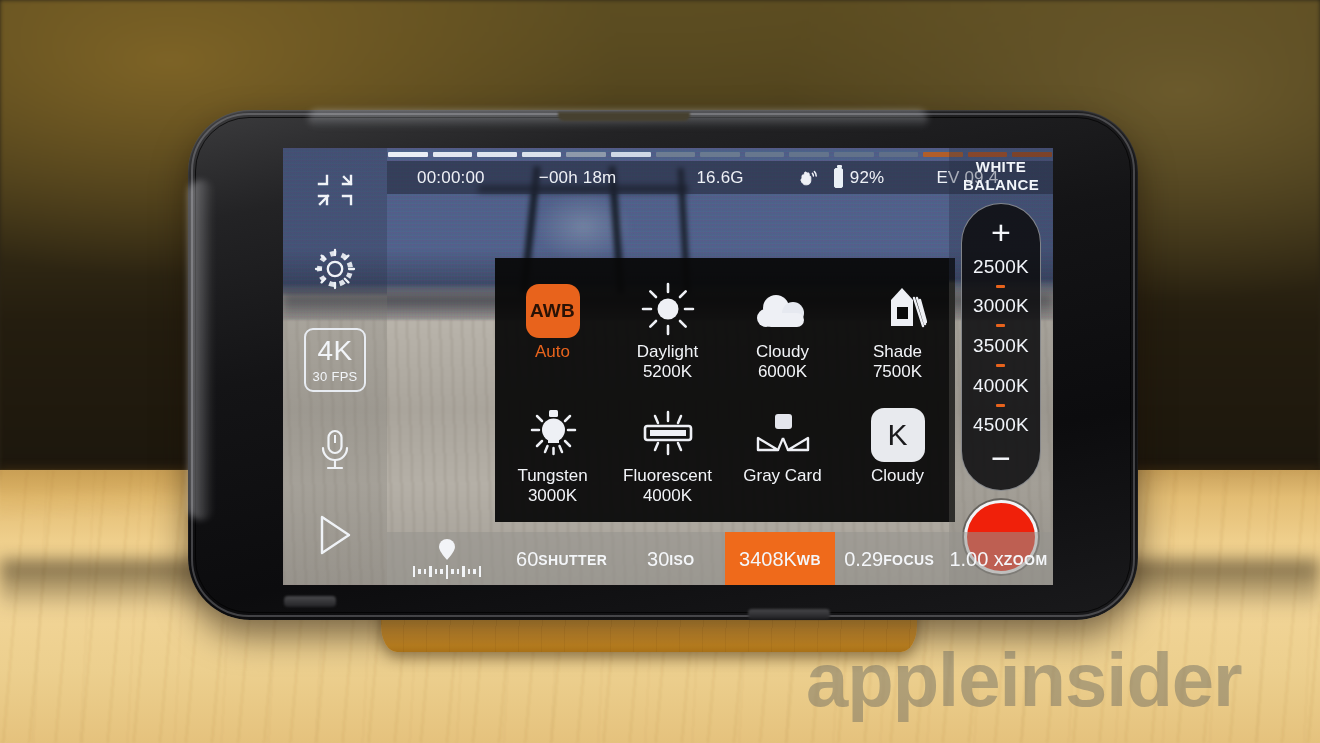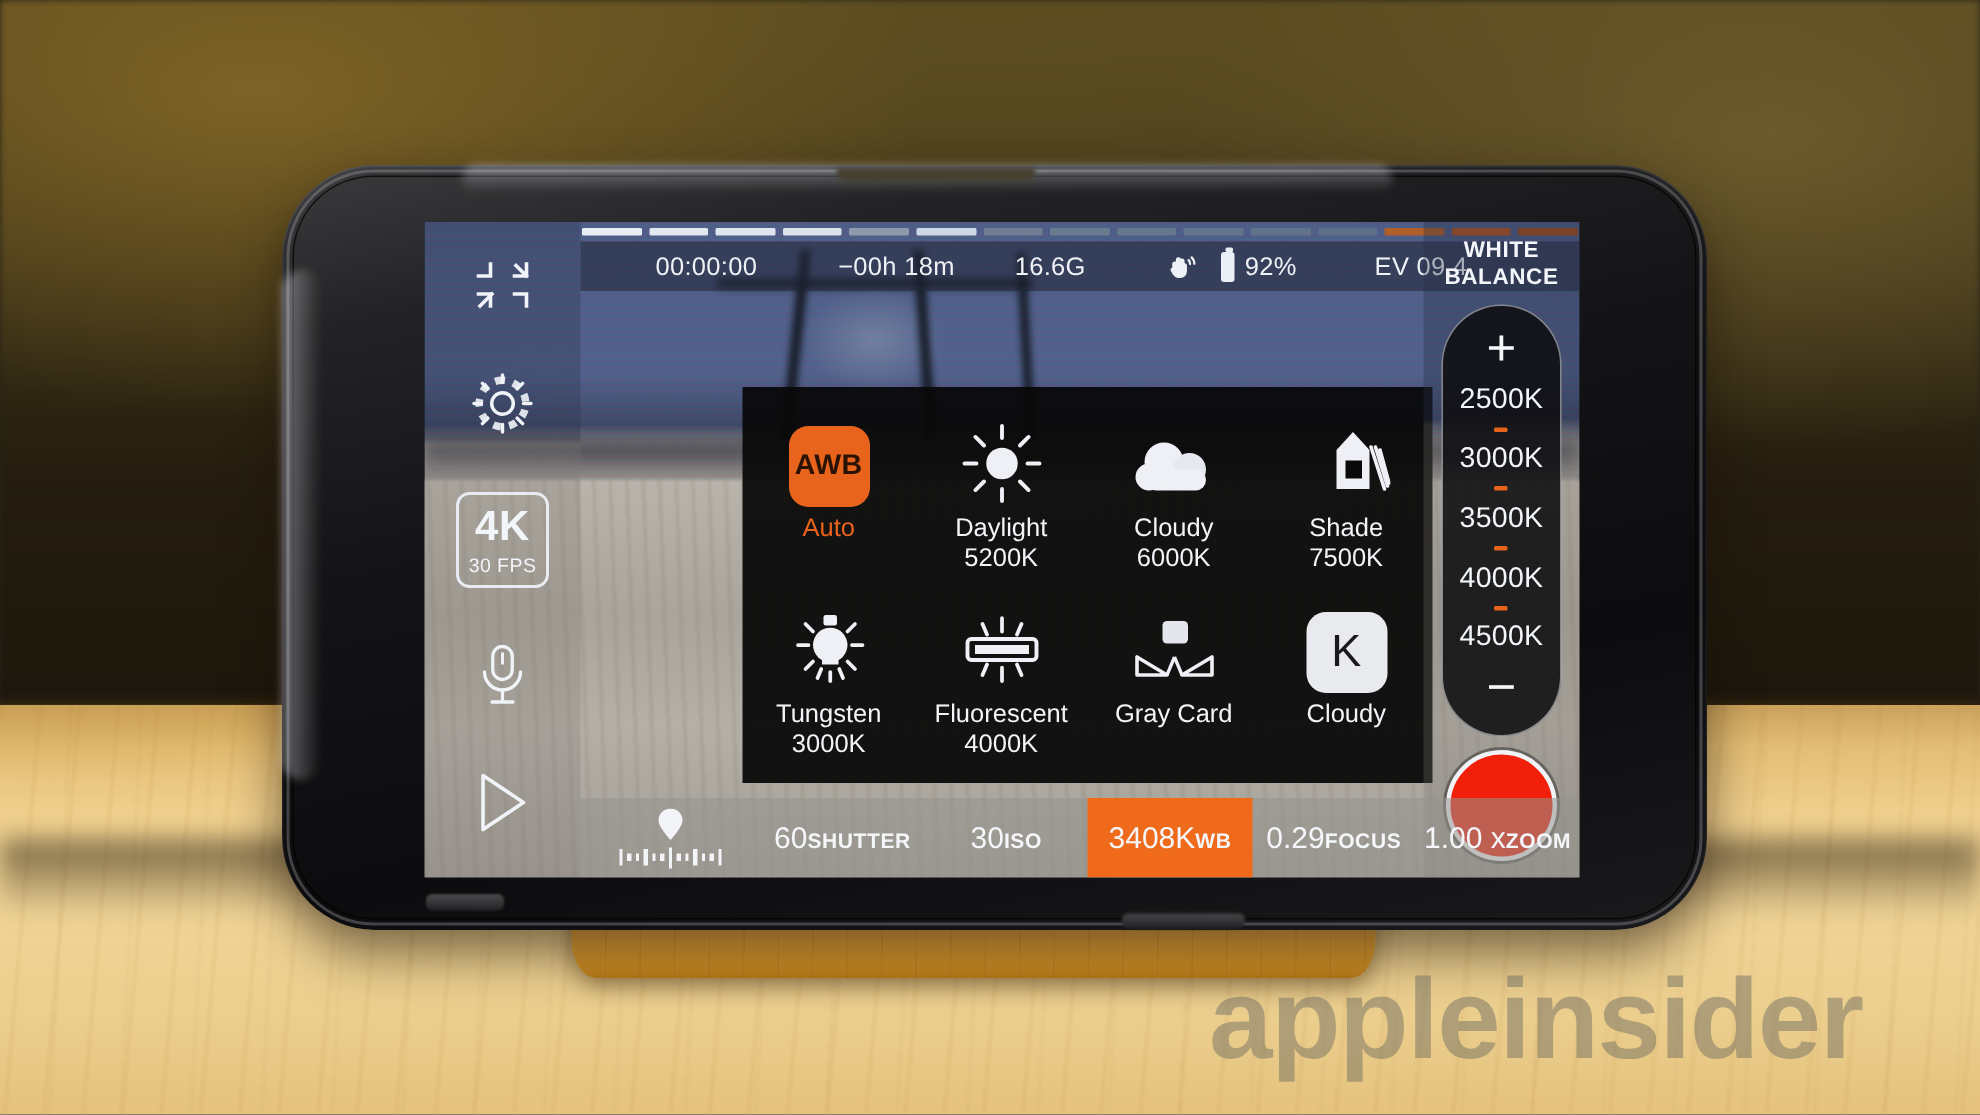--- a/index.html
+++ b/index.html
@@ -172,23 +172,23 @@
   .seg { flex: 1 1 auto; height: 5px; border-radius: 1px; }
 
   
   .statusbar {
     position: absolute; left: 104px; top: 13px; width: 666px; height: 33px;
     display: flex; align-items: center;
     background: rgba(34,40,56,.58);
     color: #eef1f6; font-size: 17px; letter-spacing: .2px;
   }
   .sb-item { white-space: nowrap; }
-  .sb-tc   { margin-left: 50px; }
+  .sb-tc   { margin-left: 30px; }
   .sb-rem  { margin-left: 54px; }
-  .sb-size { margin-left: 40px; }
+  .sb-size { margin-left: 80px; }
   .sb-stab { margin-left: 50px; display: flex; align-items: center; }
   .sb-batt { margin-left: 16px; display: flex; align-items: center; gap: 7px; }
   .sb-ev   { margin-left: 52px; }
 
   .batt-icon { width: 9px; height: 20px; border: 1.6px solid #eaf0f6; border-radius: 2px; position: relative; background: #eaf0f6; }
   .batt-icon::before { content:""; position:absolute; left:2px; top:-4px; width:5px; height:3px; background:#eaf0f6; border-radius:1px; }
 
   
   .left-rail {
     position: absolute; left: 0; top: 0; width: 104px; height: 437px;
@@ -197,21 +197,21 @@
   }
   .rail-icon { color: #f0f3f7; display: flex; align-items: center; justify-content: center; }
   .ic-expand { margin-top: 14px; width: 56px; height: 56px; }
   .ic-gear   { margin-top: 28px; width: 46px; height: 46px; }
   .badge-4k {
     margin-top: 36px; width: 62px; height: 64px;
     border: 2px solid #e8ecf2; border-radius: 9px;
     display: flex; flex-direction: column; align-items: center; justify-content: center;
     color: #f2f5f9;
   }
-  .badge-4k .k { font-size: 28px; font-weight: 700; line-height: 1; letter-spacing: .5px; }
+  .badge-4k .k { font-size: 28px; font-weight: 400; line-height: 1; letter-spacing: .5px; }
   .badge-4k .fps { font-size: 13px; margin-top: 4px; letter-spacing: .3px; }
   .ic-mic  { margin-top: 34px; width: 38px; height: 48px; }
   .ic-play { margin-top: 38px; width: 44px; height: 46px; }
 
   
   .wb-popover {
     position: absolute; left: 212px; top: 110px; width: 460px; height: 264px;
     background: rgba(8,8,9,.94);
     display: flex; flex-direction: column; justify-content: center;
   }

